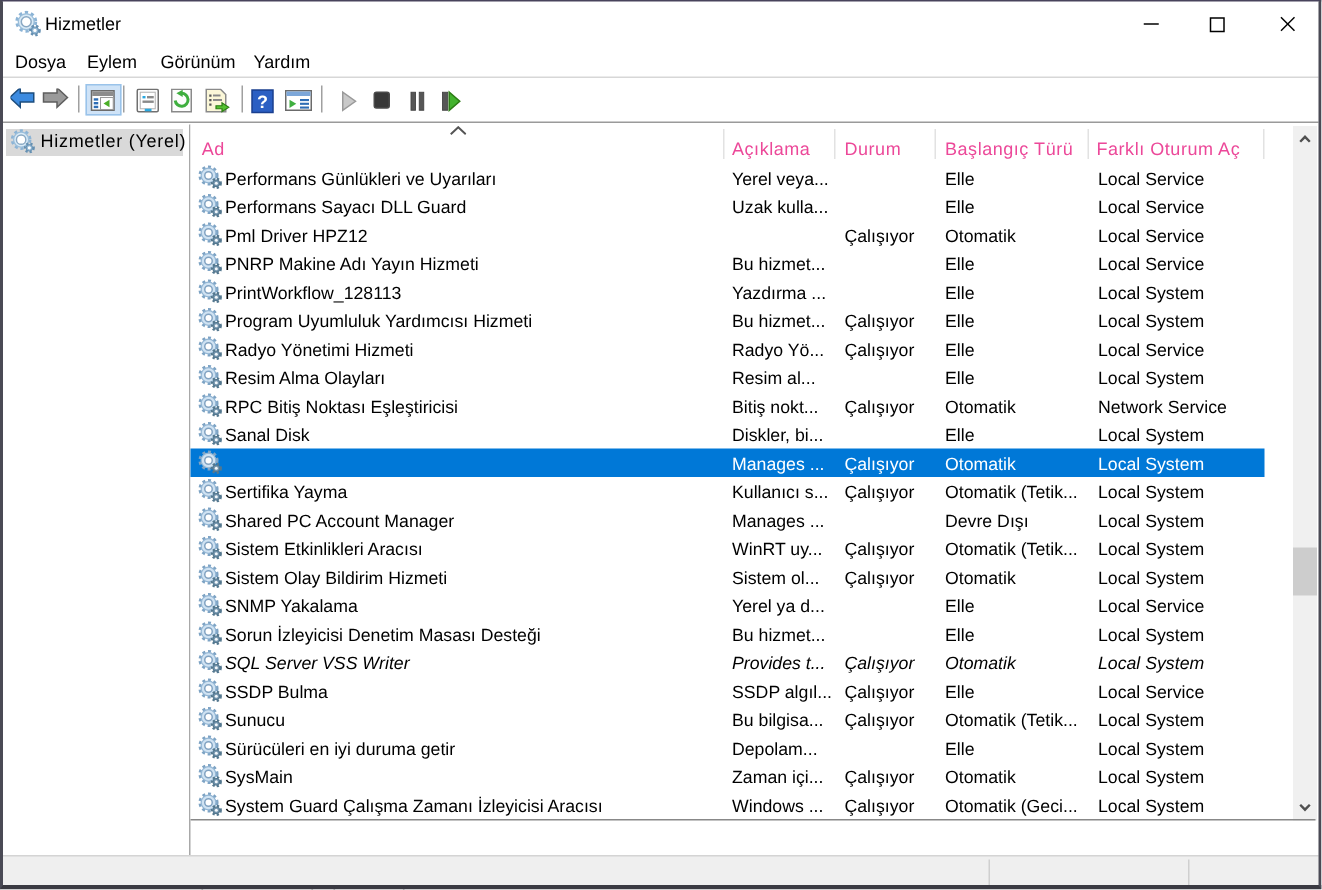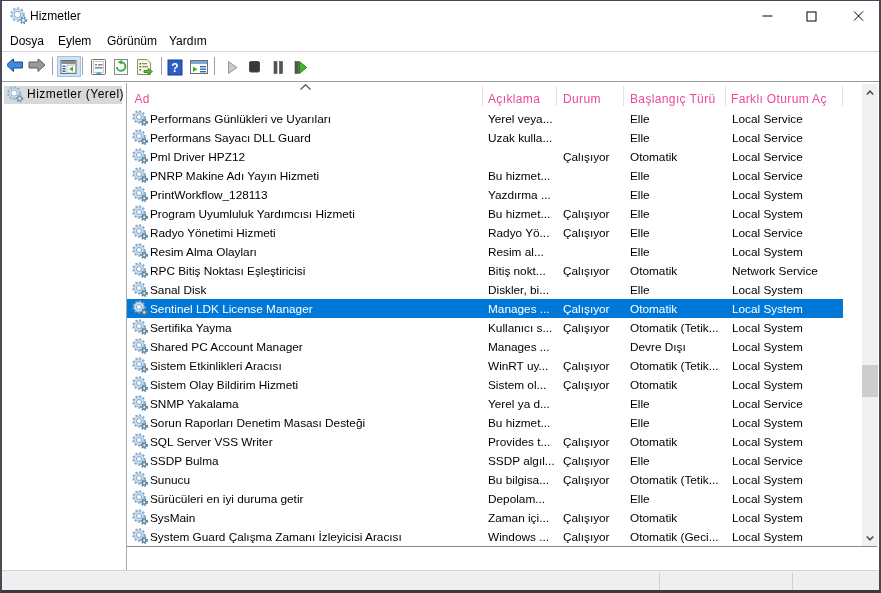--- a/index.html
+++ b/index.html
@@ -280,21 +280,20 @@
         <span class="cell c-name">Sanal Disk</span>
         <span class="cell c-desc">Diskler, bi...</span>
         <span class="cell c-stat"></span>
         <span class="cell c-start">Elle</span>
         <span class="cell c-logon">Local System</span>
       </div>
   <div class="row rowsel" style="top:190px;">
         <svg class="gear" width="16" height="16" viewBox="0 0 16 16">
           <use href="#gearsm"></use>
         </svg>
-        <span class="cell c-name">Sentinel LDK License Manager</span>
         <span class="cell c-desc">Manages ...</span>
         <span class="cell c-stat">Çalışıyor</span>
         <span class="cell c-start">Otomatik</span>
         <span class="cell c-logon">Local System</span>
       </div>
   <div class="row" style="top:209px;">
         <svg class="gear" width="16" height="16" viewBox="0 0 16 16">
           <use href="#gearsm"></use>
         </svg>
         <span class="cell c-name">Sertifika Yayma</span>
@@ -340,27 +339,27 @@
         <span class="cell c-name">SNMP Yakalama</span>
         <span class="cell c-desc">Yerel ya d...</span>
         <span class="cell c-stat"></span>
         <span class="cell c-start">Elle</span>
         <span class="cell c-logon">Local Service</span>
       </div>
   <div class="row" style="top:304px;">
         <svg class="gear" width="16" height="16" viewBox="0 0 16 16">
           <use href="#gearsm"></use>
         </svg>
-        <span class="cell c-name">Sorun Raporları Denetim Masası Desteği</span>
+        <span class="cell c-name">Sorun İzleyicisi Denetim Masası Desteği</span>
         <span class="cell c-desc">Bu hizmet...</span>
         <span class="cell c-stat"></span>
         <span class="cell c-start">Elle</span>
         <span class="cell c-logon">Local System</span>
       </div>
-  <div class="row" style="top:323px;">
+  <div class="row" style="top:323px;font-style:italic;">
         <svg class="gear" width="16" height="16" viewBox="0 0 16 16">
           <use href="#gearsm"></use>
         </svg>
         <span class="cell c-name">SQL Server VSS Writer</span>
         <span class="cell c-desc">Provides t...</span>
         <span class="cell c-stat">Çalışıyor</span>
         <span class="cell c-start">Otomatik</span>
         <span class="cell c-logon">Local System</span>
       </div>
   <div class="row" style="top:342px;">

